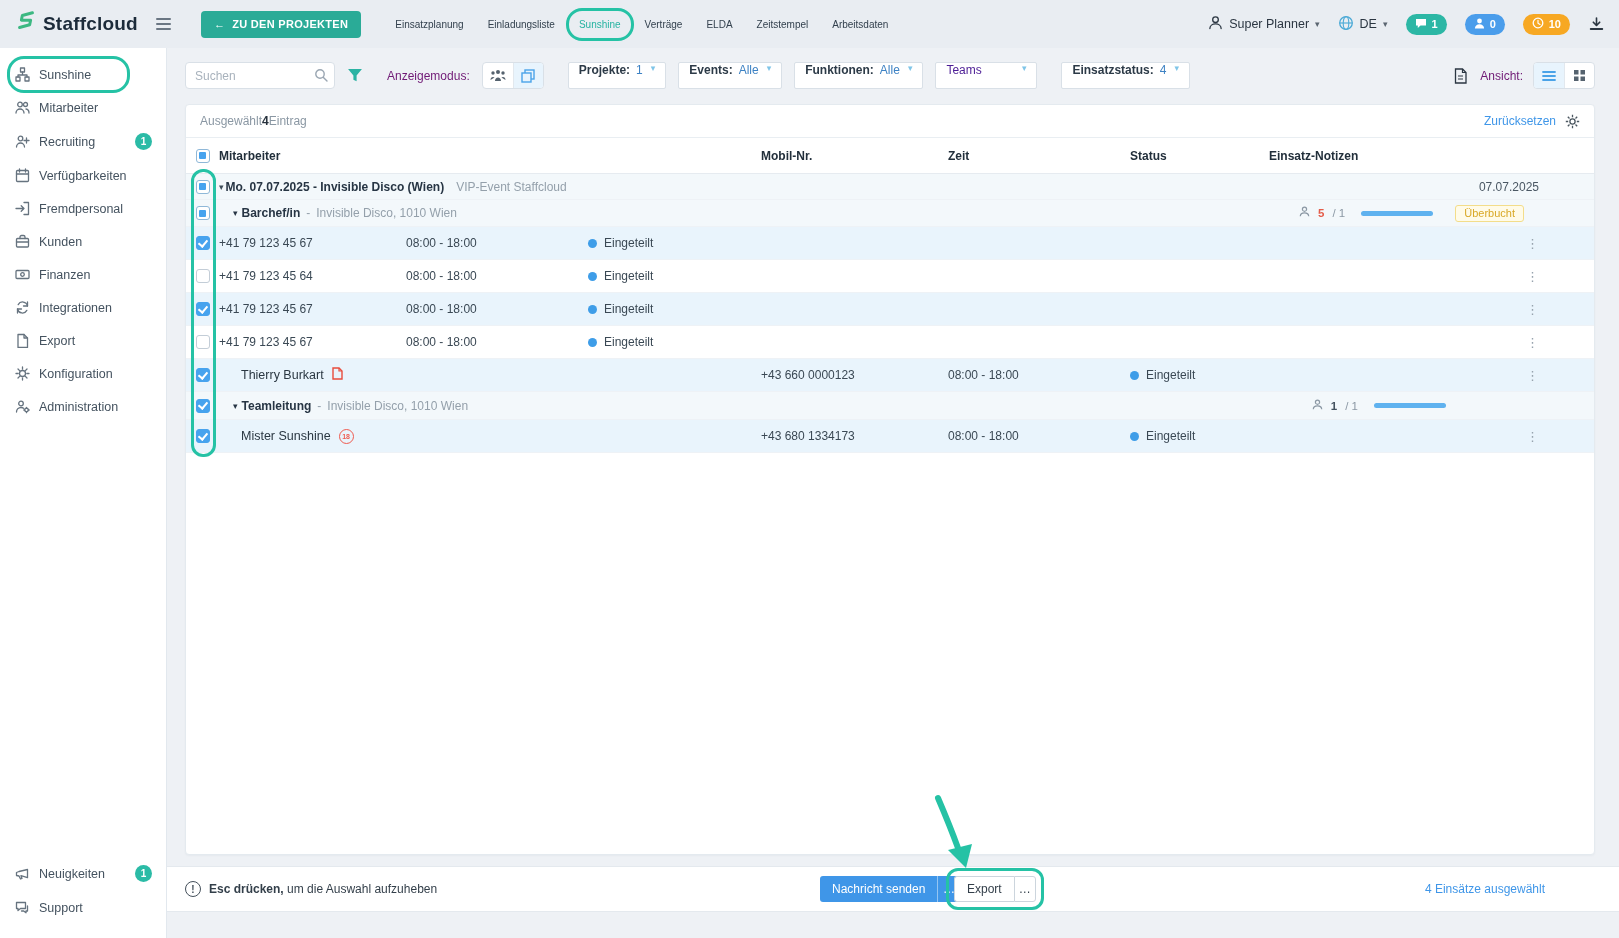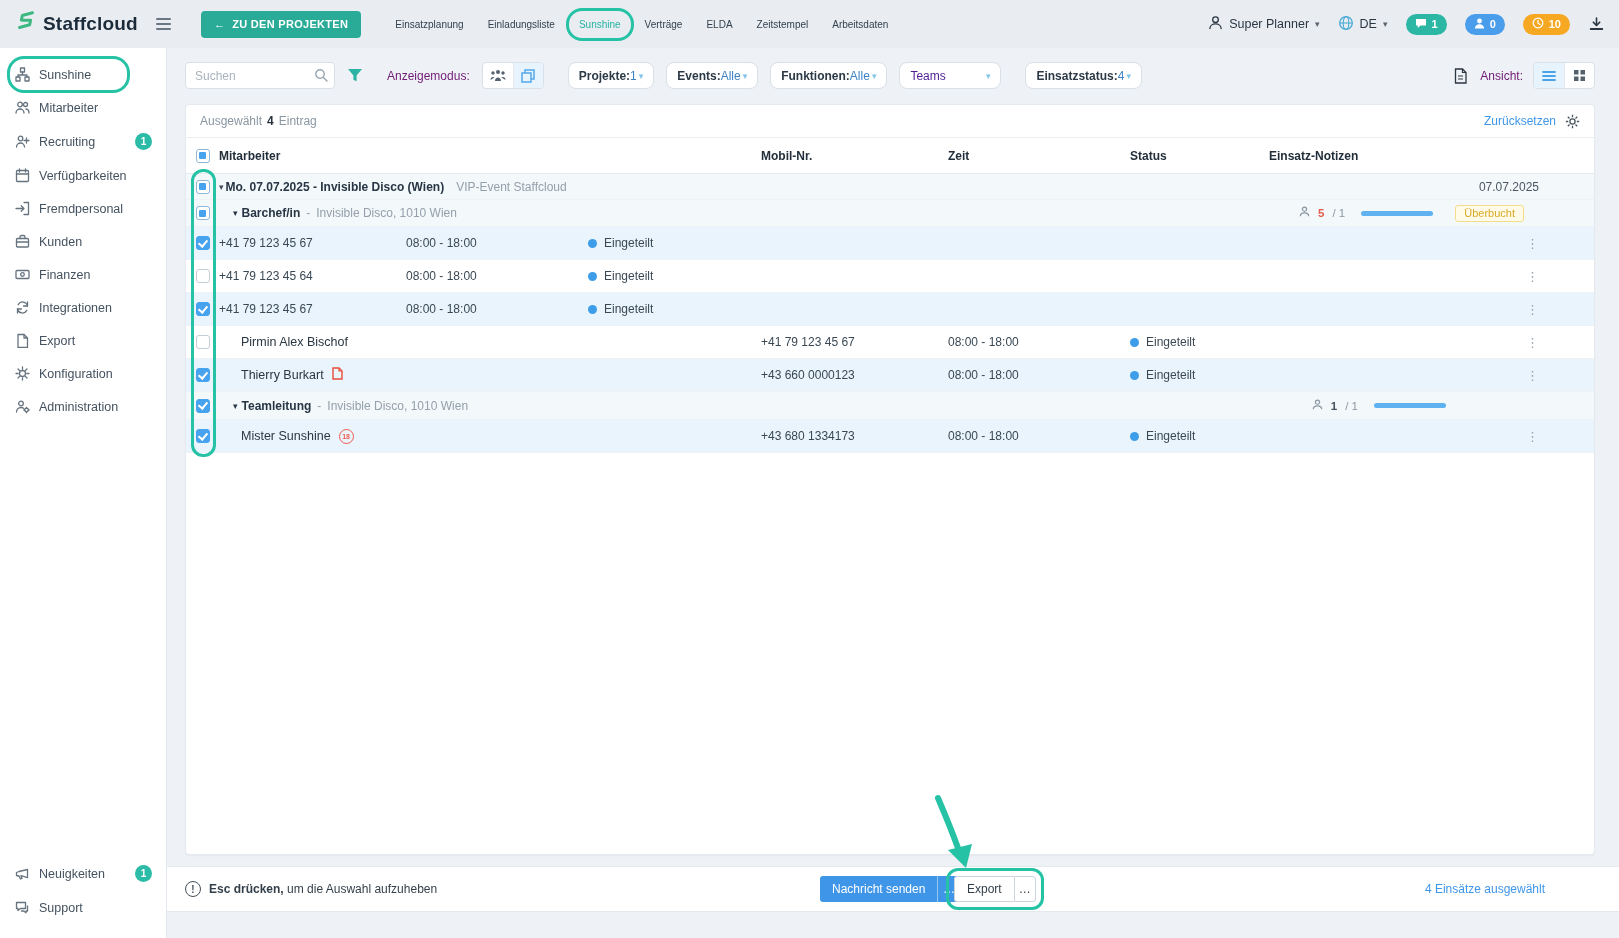--- a/index.html
+++ b/index.html
@@ -46,35 +46,35 @@
   .search-wrap{position:relative}
   .search{width:150px;height:27px;border:1px solid #d9e0e7;border-radius:4px;background:#fff;padding:0 26px 0 9px;
     font-size:12px;color:#3c4a57;font-family:inherit;outline:none}
   .search::placeholder{color:#a8b2bc}
   .search-ic{position:absolute;right:7px;top:6px}
   .tool-label{font-size:12px;color:#701a75;margin-left:12px}
   .tgl{display:flex;border:1px solid #d9e0e7;border-radius:4px;overflow:hidden;background:#fff;height:27px}
   .tgl .seg{width:30px;display:flex;align-items:center;justify-content:center;cursor:pointer}
   .tgl .seg+.seg{border-left:1px solid #e2e8ee}
   .tgl .seg.active{background:#e8f4fd}
-  .chip{display:flex;align-items:center;background:#fff;border:1px solid #d9e0e7;border-radius:8px;
+  .chip{display:flex;align-items:flex-start;gap:6px;background:#fff;border:1px solid #d9e0e7;border-radius:2px;
     height:27px;padding:0 10px;font-size:12px;cursor:pointer;white-space:nowrap}
   .chip .lab{color:#2c3a47;font-weight:bold}
   .chip .val{color:#3d82c4}
   .chip .ccaret{font-size:9px;color:#7fc5e8;margin-left:2px}
   .chip.placeholder{width:102px;justify-content:space-between}
   .chip.placeholder .ph{color:#4c1d95}
   .chip-gap{margin-left:12px}
   .tb-right{display:flex;align-items:center;gap:10px;margin-left:auto}
 
   
   .card{margin:2px 24px 0 18px;background:#fff;border:1px solid #e4eaef;border-radius:4px;height:751px;
     position:relative;box-shadow:0 1px 2px rgba(30,50,70,.04);overflow:hidden}
   .card-head{display:flex;align-items:center;height:33px;padding:0 14px;border-bottom:1px solid #e9eef2;font-size:12px}
-  .ch-left{display:flex;align-items:center;gap:5px}
+  .ch-left{display:flex;align-items:center;}
   .muted{color:#8a97a3}
   .ch-count{color:#27323d;font-weight:bold}
   .ch-right{margin-left:auto;display:flex;align-items:center;gap:9px}
   .link-blue{color:#3f96e8;cursor:pointer;font-size:12px}
 
   .trow{display:flex;align-items:center;border-bottom:1px solid #eef2f6;font-size:12px;color:#3a4854}
   .thead{height:36px;font-weight:bold;color:#222f3b;border-bottom:1px solid #e6ebf0}
   .col-cb{flex:0 0 33px;display:flex;align-items:center;justify-content:center}
   .col-name{flex:0 0 542px;display:flex;align-items:center;gap:8px;overflow:hidden}
   .col-phone{flex:0 0 187px}
@@ -564,23 +564,20 @@
               <span>Eingeteilt</span>
             </span>
           <span class="col-notes"></span>
           <span class="col-menu">⋮</span>
         </div>
 
         <div class="trow row-member">
           <span class="col-cb">
               <span class="cb" data-state="unchecked"></span>
             </span>
-          <span class="col-name">
-              <span class="mname">Pirmin Alex Bischof</span>
-            </span>
           <span class="col-phone">+41 79 123 45 67</span>
           <span class="col-time">08:00 - 18:00</span>
           <span class="col-status">
               <span class="dot"></span>
               <span>Eingeteilt</span>
             </span>
           <span class="col-notes"></span>
           <span class="col-menu">⋮</span>
         </div>
 

